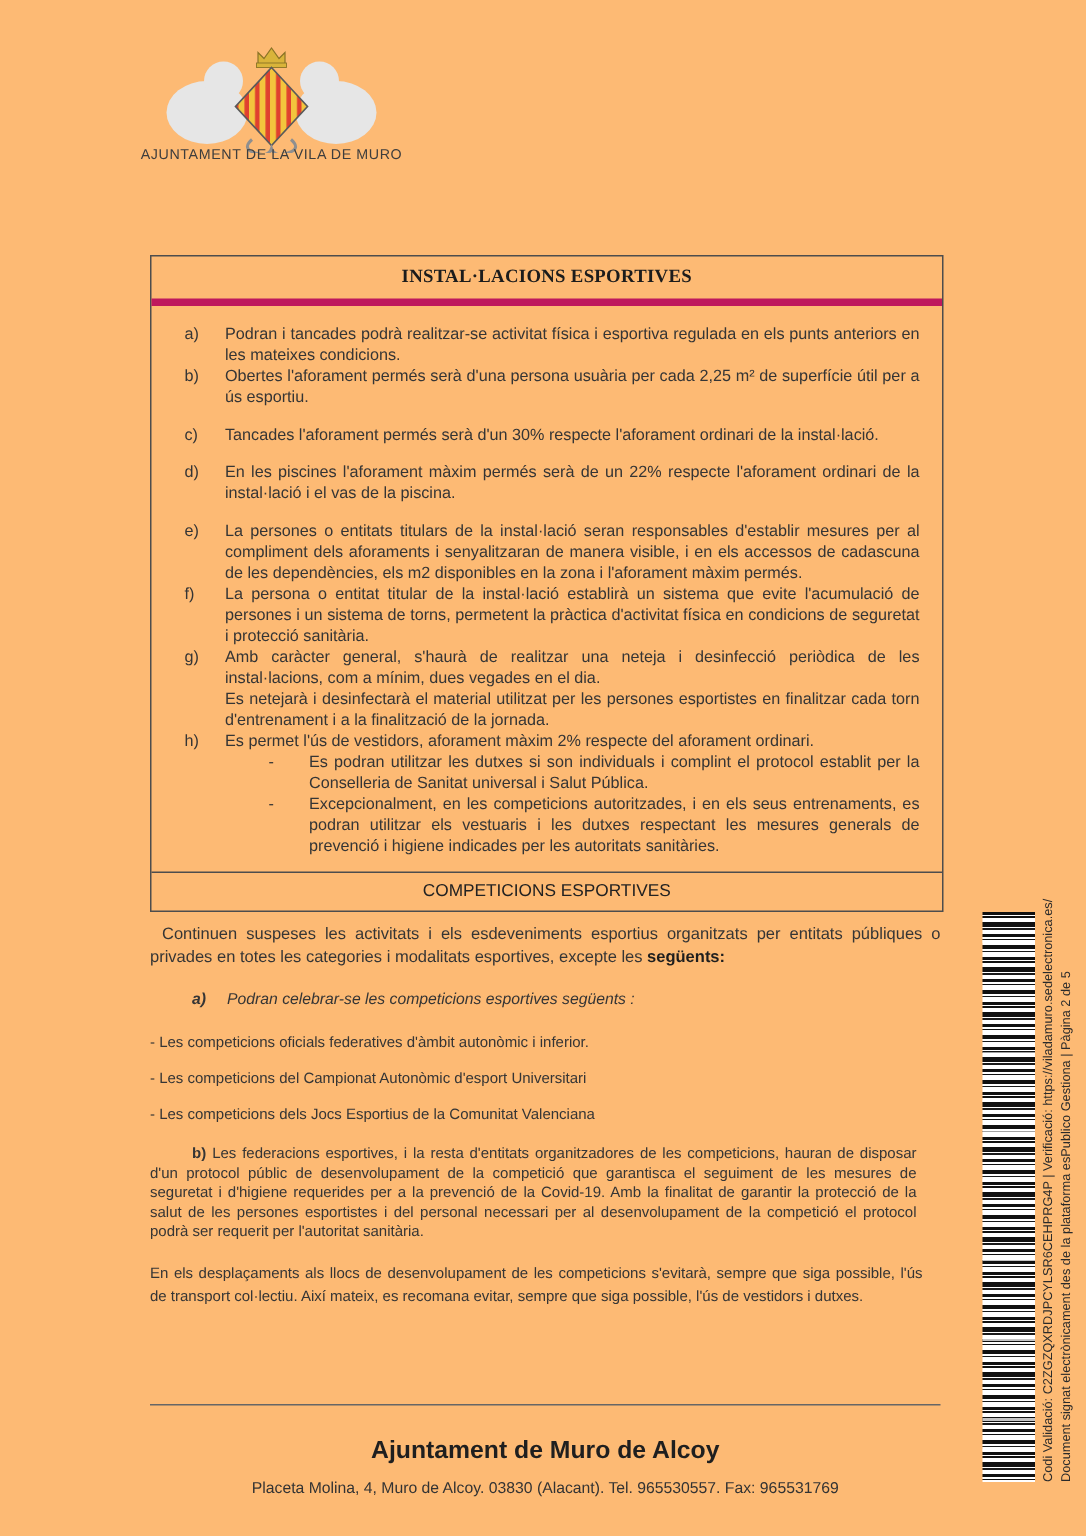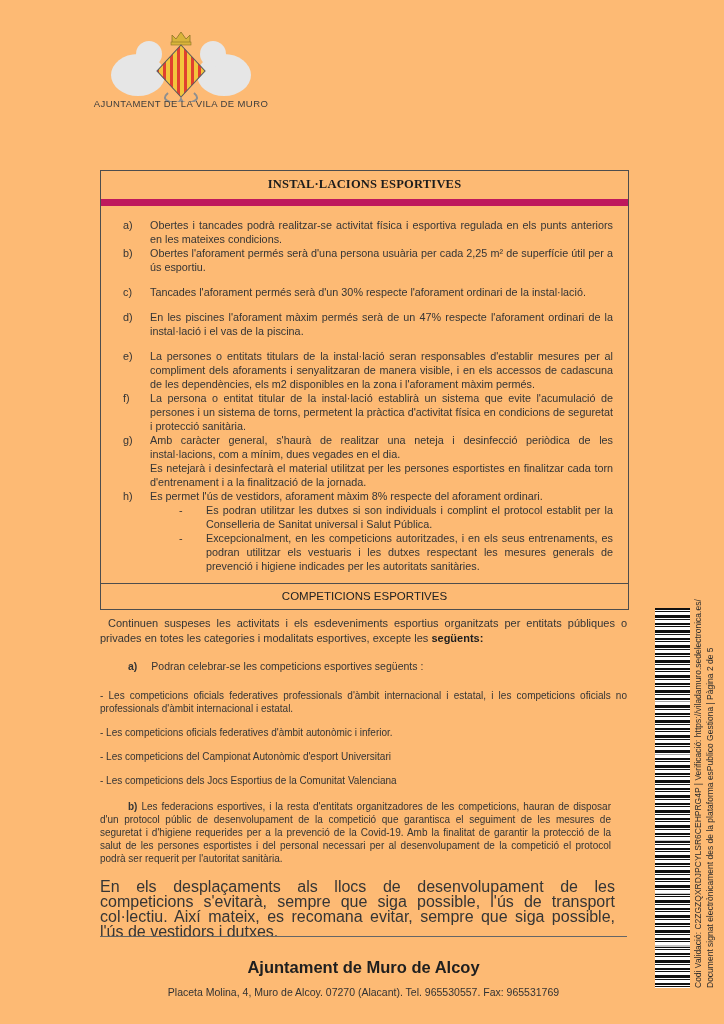--- a/index.html
+++ b/index.html
@@ -6,44 +6,44 @@
   .page{position:relative;width:724px;height:1024px;background:#fdba74;margin:0 auto;
         font-family:"Liberation Sans",sans-serif;color:#353535;overflow:hidden;}
 
   
   .emblem{position:absolute;top:28px;left:96px;width:170px;height:74px;}
   .org-name{position:absolute;top:98px;left:71px;width:220px;text-align:center;
             font-size:9.5px;letter-spacing:.4px;color:#3d3d3d;white-space:nowrap;}
 
   
   .doc-box{position:absolute;top:170px;left:100px;width:527px;border:1px solid #4d4d4d;}
-  .box-title{border-bottom:7px solid #be185d;text-align:center;padding:6px 0 7px 0;
+  .box-title{border-bottom:5px solid #be185d;text-align:center;padding:6px 0 7px 0;
              font-family:"Liberation Serif",serif;font-weight:bold;font-size:12.5px;
              letter-spacing:.2px;color:#1c1c1c;}
   .box-content{padding:12px 15px 10px 22px;}
   .item{display:flex;font-size:10.8px;line-height:14px;}
   .item .lbl{width:27px;flex-shrink:0;}
   .item .txt{flex:1;text-align:justify;}
   .gap{margin-top:11px;}
   .subitem{display:flex;font-size:10.8px;line-height:14px;padding-left:56px;}
   .subitem .dash{width:27px;flex-shrink:0;}
   .subitem .txt{flex:1;text-align:justify;}
   .box-title2{border-top:1px solid #4d4d4d;text-align:center;padding:6px 0 7px 0;
               font-weight:normal;font-size:11.5px;color:#222;}
 
   
   .body-text{position:absolute;top:616px;left:100px;width:527px;}
   .intro{font-size:11px;line-height:15px;text-align:justify;text-indent:8px;margin:0;}
   .intro b{color:#1e1e1e;}
-  .line-a{font-size:10.5px;line-height:14px;margin:13px 0 16px 0;padding-left:28px;}
+  .line-a{font-size:10.5px;line-height:14px;margin:13px 0 16px 0;padding-left:28px;font-style:italic;}
   .line-a b{margin-right:14px;}
   .bullet{font-size:10px;line-height:13px;text-align:justify;margin:11px 0 0 0;}
   .para-b{font-size:10px;line-height:13px;text-align:justify;margin:13px 16px 0 0;text-indent:28px;}
   .para-b b{margin-right:4px;}
-  .closing{font-size:16px;line-height:15px;text-align:justify;margin:14px 12px 0 0;}
+  .closing{font-size:10px;line-height:15px;text-align:justify;margin:14px 12px 0 0;}
 
   
   .footer{position:absolute;top:936px;left:100px;width:527px;border-top:1px solid #666;
           text-align:center;padding-top:21px;}
   .footer-title{font-size:16.5px;font-weight:bold;color:#1f1f1f;}
   .footer-address{font-size:10.5px;color:#333;margin-top:9px;}
 
   
   .barcode{position:absolute;left:655px;top:608px;width:35px;height:380px;
     background-image:
@@ -80,84 +80,83 @@
     <path d="M72 65 q-7 6 2 9 q9 3 11 -3 q2 6 11 3 q9 -3 2 -9" fill="none" stroke="#8f8f8f" stroke-width="2"></path>
   </svg>
   <div class="org-name">AJUNTAMENT DE LA VILA DE MURO</div>
 
   <div class="doc-box">
     <div class="box-title">INSTAL·LACIONS ESPORTIVES</div>
     <div class="box-content">
 
       <div class="item">
         <span class="lbl">a)</span>
-        <span class="txt">Obertes i tancades podrà realitzar-se activitat física i esportiva regulada en els punts anteriors en les mateixes condicions.</span>
+        <span class="txt">Podran i tancades podrà realitzar-se activitat física i esportiva regulada en els punts anteriors en les mateixes condicions.</span>
       </div>
       <div class="item">
         <span class="lbl">b)</span>
         <span class="txt">Obertes l'aforament permés serà d'una persona usuària per cada 2,25 m² de superfície útil per a ús esportiu.</span>
       </div>
       <div class="item gap">
         <span class="lbl">c)</span>
         <span class="txt">Tancades l'aforament permés serà d'un 30%  respecte l'aforament ordinari de la instal·lació.</span>
       </div>
       <div class="item gap">
         <span class="lbl">d)</span>
-        <span class="txt">En les piscines l'aforament màxim permés serà de un 47% respecte l'aforament ordinari de la instal·lació i el vas de la piscina.</span>
+        <span class="txt">En les piscines l'aforament màxim permés serà de un 22% respecte l'aforament ordinari de la instal·lació i el vas de la piscina.</span>
       </div>
       <div class="item gap">
         <span class="lbl">e)</span>
         <span class="txt">La persones o entitats titulars de la instal·lació seran responsables d'establir mesures per al compliment dels aforaments i senyalitzaran de manera visible, i en els accessos de cadascuna de les dependències, els m2 disponibles en la zona i l'aforament màxim permés.</span>
       </div>
       <div class="item">
         <span class="lbl">f)</span>
         <span class="txt">La persona o entitat titular de la instal·lació establirà un sistema que evite l'acumulació de persones i un sistema de torns, permetent la pràctica d'activitat física en condicions de seguretat i protecció sanitària.</span>
       </div>
       <div class="item">
         <span class="lbl">g)</span>
         <span class="txt">
           <span>Amb caràcter general, s'haurà de realitzar una neteja i desinfecció periòdica de les instal·lacions, com a mínim, dues vegades en el dia.</span><br>
           <span>Es netejarà i desinfectarà el material utilitzat per les persones esportistes en finalitzar cada torn d'entrenament i a la finalització de la jornada.</span>
         </span>
       </div>
       <div class="item">
         <span class="lbl">h)</span>
-        <span class="txt">Es permet l'ús de vestidors, aforament màxim 8% respecte del aforament ordinari.</span>
+        <span class="txt">Es permet l'ús de vestidors, aforament màxim 2% respecte del aforament ordinari.</span>
       </div>
       <div class="subitem">
         <span class="dash">-</span>
         <span class="txt">Es podran utilitzar les dutxes si son individuals i complint el protocol establit per la Conselleria de Sanitat universal i Salut Pública.</span>
       </div>
       <div class="subitem">
         <span class="dash">-</span>
         <span class="txt">Excepcionalment, en les competicions autoritzades, i en els seus entrenaments, es podran utilitzar els vestuaris i les dutxes respectant les mesures generals de prevenció i higiene indicades per les autoritats sanitàries.</span>
       </div>
 
     </div>
     <div class="box-title2">COMPETICIONS ESPORTIVES</div>
   </div>
 
   <div class="body-text">
     <p class="intro"><span>Continuen suspeses les activitats i els esdeveniments esportius organitzats per entitats públiques o privades en totes les categories i modalitats esportives, excepte les </span><b>següents:</b></p>
 
     <p class="line-a"><b>a)</b><span>Podran celebrar-se les competicions esportives següents :</span></p>
 
-    <p class="bullet">- Les competicions oficials federatives professionals d'àmbit internacional i estatal, i les competicions oficials no professionals d'àmbit internacional i estatal.</p>
     <p class="bullet">- Les competicions oficials federatives d'àmbit autonòmic i inferior.</p>
     <p class="bullet">- Les competicions del Campionat Autonòmic d'esport Universitari</p>
     <p class="bullet">- Les competicions dels Jocs Esportius de la Comunitat Valenciana</p>
 
     <p class="para-b"><b>b)</b><span>Les federacions esportives, i la  resta d'entitats organitzadores de les competicions, hauran de disposar d'un protocol públic de desenvolupament de la competició que garantisca el seguiment de les mesures de seguretat i d'higiene requerides per a la prevenció de la Covid-19. Amb la finalitat de garantir la protecció de la salut de les persones esportistes i del personal necessari per al desenvolupament de la competició el protocol podrà ser requerit per l'autoritat sanitària.</span></p>
 
     <p class="closing">En els desplaçaments als llocs de desenvolupament de les competicions s'evitarà, sempre que siga possible, l'ús de transport col·lectiu. Així mateix, es recomana evitar, sempre que siga possible, l'ús de vestidors i dutxes.</p>
   </div>
 
   <div class="footer">
     <div class="footer-title">Ajuntament de Muro de Alcoy</div>
-    <div class="footer-address">Placeta Molina, 4, Muro de Alcoy. 07270 (Alacant). Tel. 965530557. Fax: 965531769</div>
+    <div class="footer-address">Placeta Molina, 4, Muro de Alcoy. 03830 (Alacant). Tel. 965530557. Fax: 965531769</div>
   </div>
 
   <div class="barcode"></div>
   <div class="side-text">
     <div>Codi Validació: C2ZGZQXRDJPCYLSR6CEHPRG4P | Verificació: https://viladamuro.sedelectronica.es/</div>
     <div>Document signat electrònicament des de la plataforma esPublico Gestiona | Pàgina 2 de 5</div>
   </div>
 
 </div>
 

